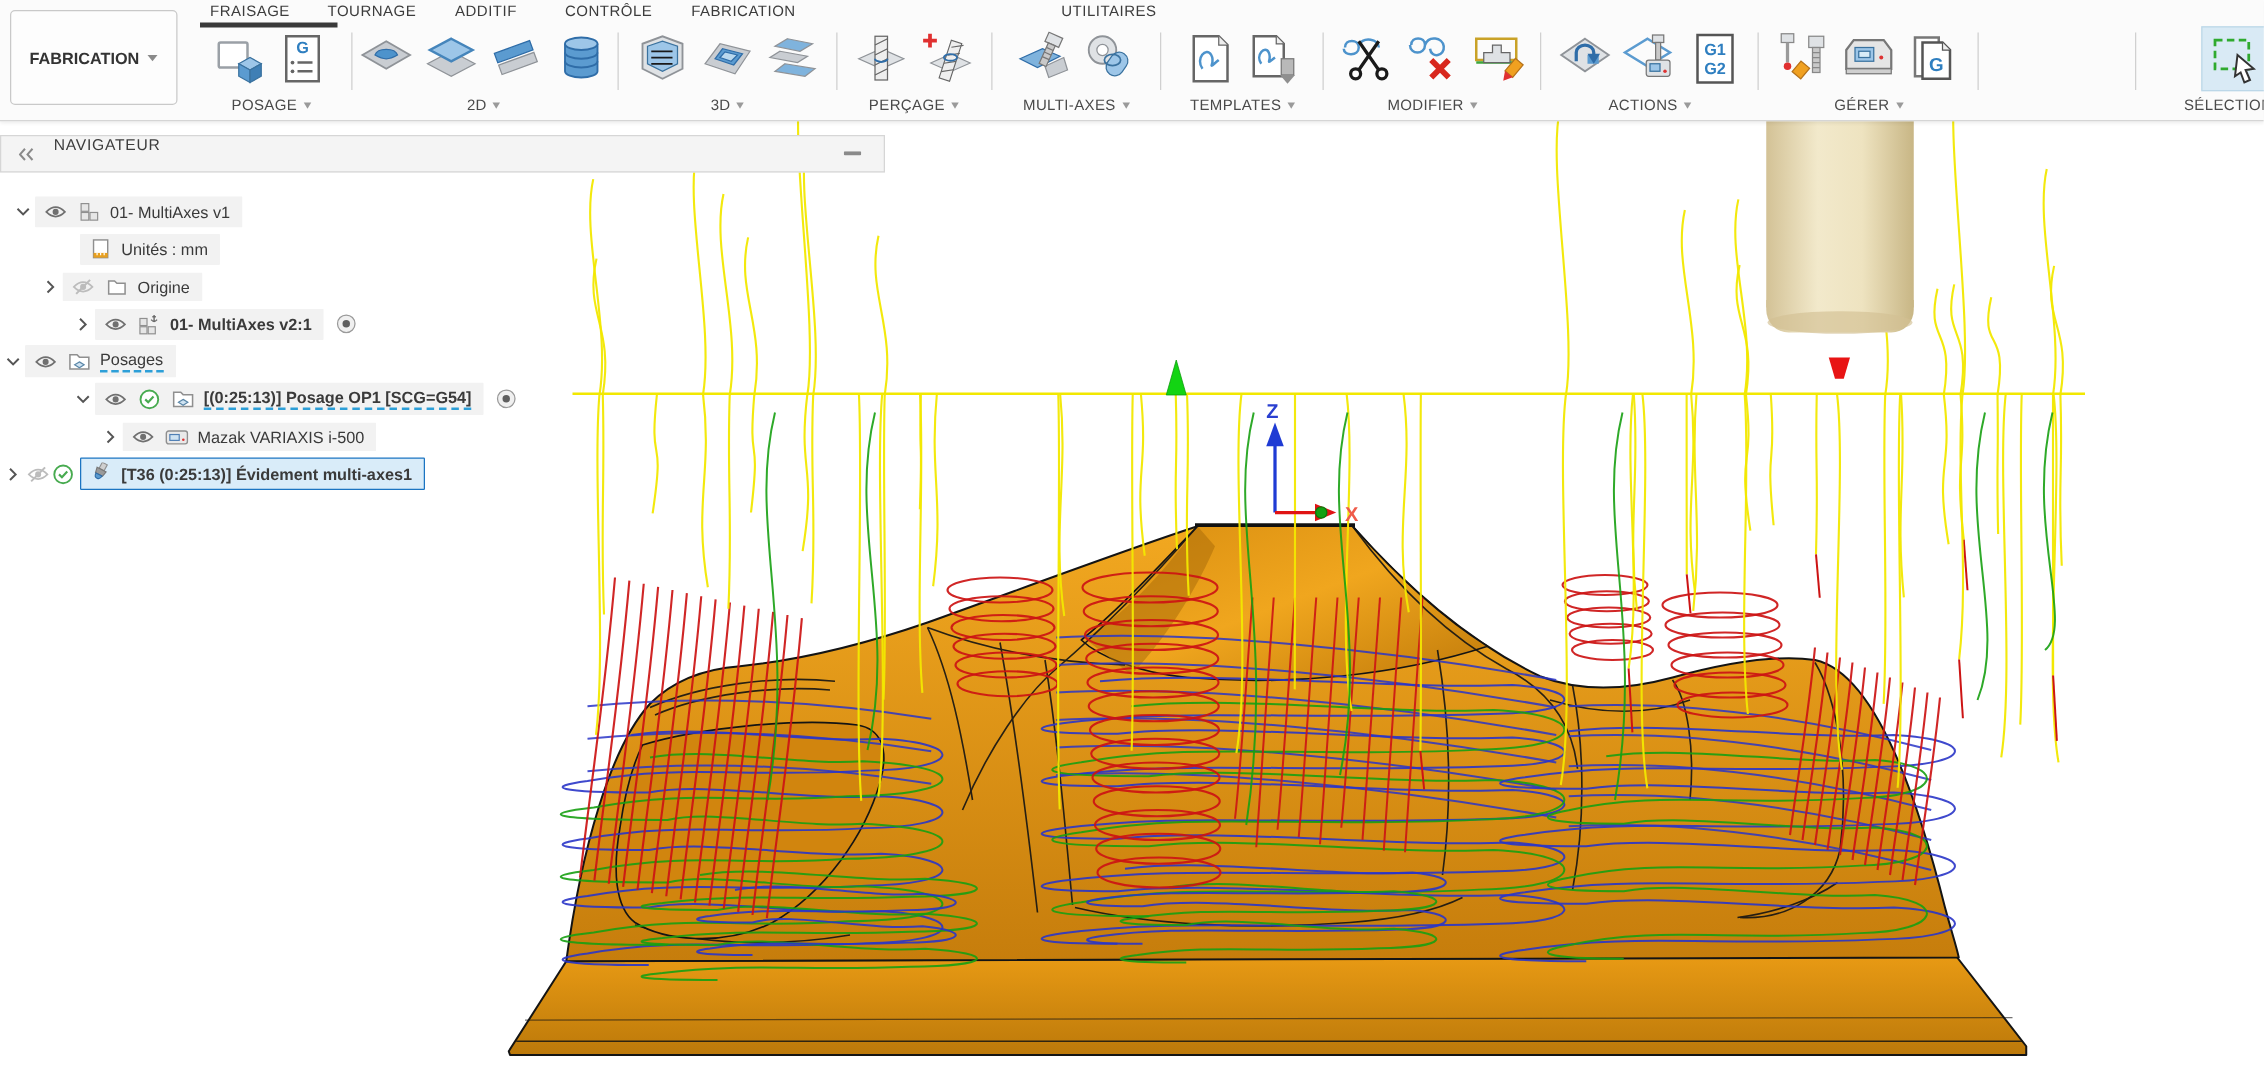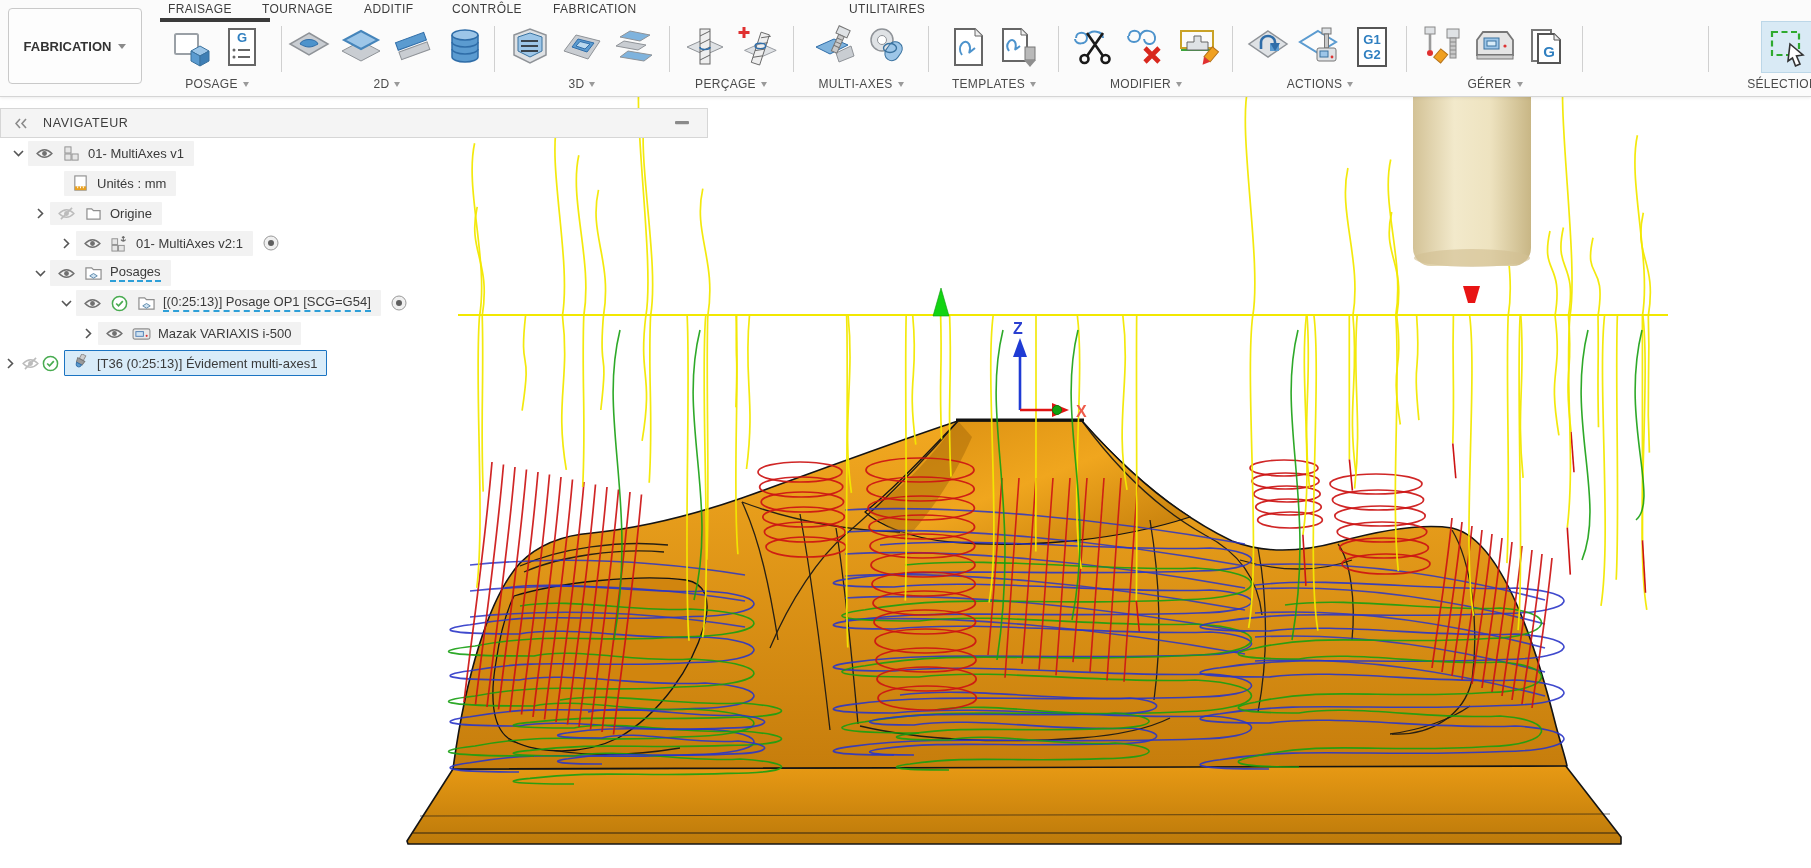--- a/index.html
+++ b/index.html
@@ -19,33 +19,33 @@
   .tbtn{border:none;background:transparent;padding:1px;margin:0;cursor:pointer;line-height:0}
   .tbtn svg{display:block}
   .glabel{display:flex;align-items:center;justify-content:center;gap:5px;font-size:12px;
     color:#4a4a4a;letter-spacing:.3px;margin-top:3px;cursor:pointer;white-space:nowrap}
   .glabel .car{border-top-color:#9a9a9a;border-left-width:3.5px;border-right-width:3.5px}
   .sep{position:absolute;top:26px;height:46px;width:1px;background:#d0d0d0}
   .selwrap{width:50px;height:50px;background:#d9eaf5;border:1px solid #bcd7e8;display:flex;
     align-items:center;justify-content:center}
   
   .nav-panel{position:absolute;left:0;top:108px;width:708px;z-index:6}
-  .nav-head{height:30px;background:#f4f4f4;border:1px solid #d6d6d6;display:flex;align-items:center;
+  .nav-head{height:30px;background:#f4f4f4;border:1px solid #d6d6d6;display:flex;
     padding:0 10px;box-sizing:border-box}
   .nav-title{font-size:12.5px;color:#3c3c3c;letter-spacing:.6px;margin-left:12px}
   .nav-min{margin-left:auto;margin-right:8px;cursor:pointer;display:flex;align-items:center}
-  .tree{margin-top:0}
+  .tree{margin-top:16px}
   .trow{height:30px;display:flex;align-items:center;box-sizing:border-box}
   .chev{width:20px;display:flex;align-items:center;justify-content:center;cursor:pointer;flex:none}
   .chip{display:flex;align-items:center;gap:7px;background:#f2f2f2;padding:3px 9px 3px 5px;
     border:1.5px solid transparent;border-radius:1px}
   .chip.selected{background:#d9ecf9;border:1.5px solid #1b74c2}
   .ticon{display:flex;align-items:center;justify-content:center;width:20px;flex:none;cursor:pointer}
   .lbl{font-size:13px;color:#3a3a3a;white-space:nowrap}
-  .bold .lbl{font-weight:normal}
+  .bold .lbl{font-weight:bold}
   .lbl.cloud{border-bottom:2px dashed #2d9fd8;padding-bottom:1px}
   .radio{margin-left:10px;display:flex;align-items:center}
   
   #vp{position:absolute;left:0;top:0;width:1811px;height:868px;z-index:0}
 </style>
 </head>
 <body>
 
 <svg id="vp" viewBox="0 0 1811 868" preserveAspectRatio="none">
   <defs>
@@ -742,21 +742,21 @@
         <span class="lbl">01- MultiAxes v2:1</span>
       </div>
       <span class="radio">
         <svg width="16" height="16" viewBox="0 0 16 16">
             <circle cx="8" cy="8" r="7" fill="#f0f0f0" stroke="#9a9a9a"></circle>
             <circle cx="8" cy="8" r="3" fill="#5f5f5f"></circle>
           </svg>
       </span>
     </div>
 
-    <div class="trow" style="padding-left:30px">
+    <div class="trow" style="">
       <span class="chev">
         <svg width="11" height="7" viewBox="0 0 11 7">
             <path d="M1,1 L5.5,5.5 L10,1" fill="none" stroke="#555" stroke-width="1.6"></path>
           </svg>
       </span>
       <div class="chip">
         <span class="ticon">
           <svg width="19" height="13" viewBox="0 0 18 14">
               <path d="M1,7 Q9,-1 17,7 Q9,15 1,7 Z" fill="none" stroke="#707070" stroke-width="1.5"></path>
               <circle cx="9" cy="7" r="2.6" fill="#707070"></circle>

